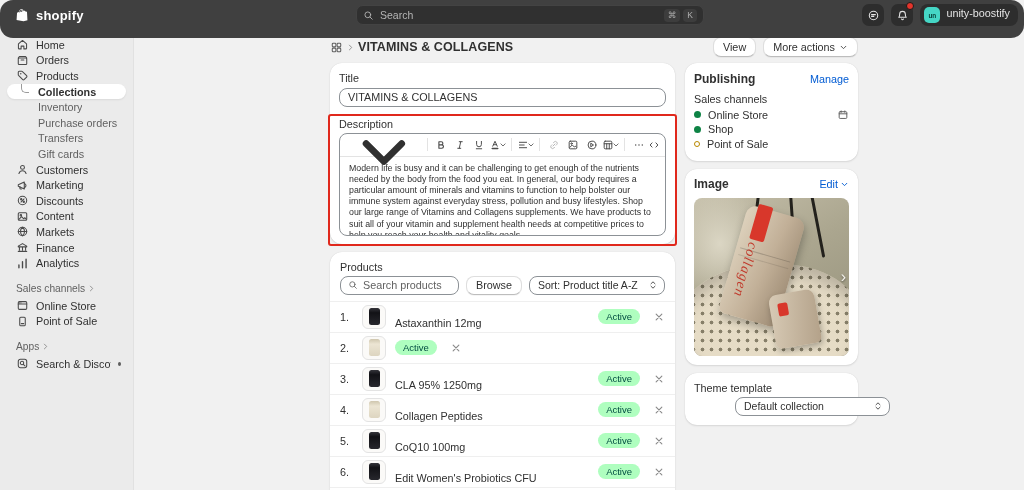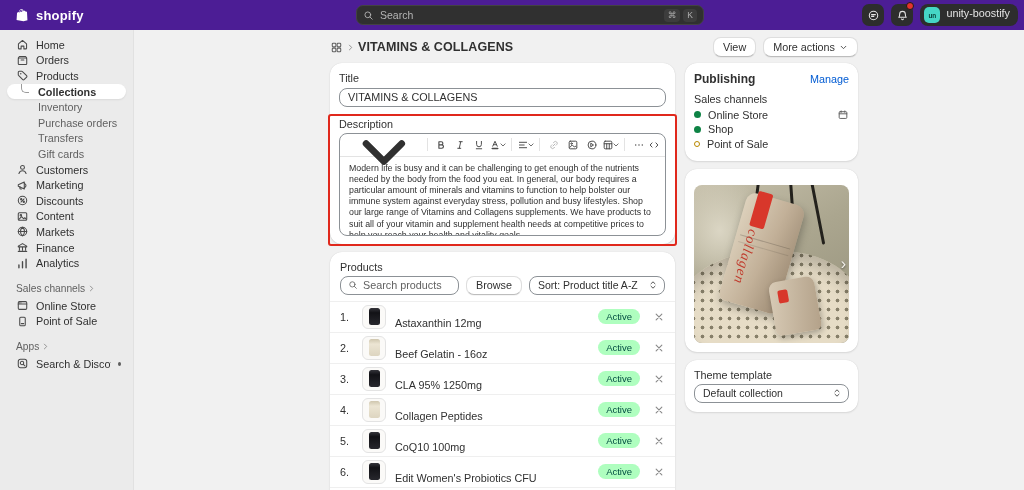--- a/index.html
+++ b/index.html
@@ -2,21 +2,21 @@
 <html><head>
 <meta charset="utf-8">
 <style>
   html,body{margin:0;padding:0;background:#fff;}
   *{box-sizing:border-box;}
   .screen{position:relative;width:1024px;height:490px;overflow:hidden;background:#f1f1f1;
     font-family:"Liberation Sans","DejaVu Sans",sans-serif;color:#303030;-webkit-user-select:none;}
   .icon svg,.tb-ic svg,.sched svg,.chev svg{width:100%;height:100%;display:block;}
 
   
-  .topbar{position:absolute;left:0;top:0;right:0;height:30px;background:#4c1d95;z-index:5;}
+  .topbar{position:absolute;left:0;top:0;right:0;height:38px;background:#404040;z-index:5;border-radius:13px;}
   .logo{position:absolute;left:16px;top:0;height:30px;display:flex;align-items:center;gap:5px;color:#fff;}
   .logo .icon{width:15px;height:15px;display:flex;}
   .logo-text{font-size:13px;font-weight:700;letter-spacing:.2px;}
   .searchbar{position:absolute;left:356px;top:5px;width:348px;height:20px;background:#303030;border:1px solid #434343;
     border-radius:7px;display:flex;align-items:center;gap:6px;padding:0 6px;color:#b5b5b5;font-size:10.5px;cursor:text;}
   .searchbar .icon{width:11px;height:11px;color:#b5b5b5;display:flex;}
   .search-keys{margin-left:auto;display:flex;gap:3px;}
   .key{background:#3d3d3d;color:#b0b0b0;border-radius:4px;font-size:8.5px;padding:1px 4px;line-height:11px;}
   .topbar-right{position:absolute;right:6px;top:0;height:30px;display:flex;align-items:center;gap:7px;}
   .tb-iconbtn{position:relative;width:22px;height:22px;border-radius:7px;background:#2d2d2d;display:flex;align-items:center;
@@ -660,21 +660,20 @@
                       <path d="M4.2 4.2l7.6 7.6M11.8 4.2l-7.6 7.6" stroke-width="1.5"></path>
                     </svg>
                   </span>
                 </div>
 
                 <div class="prow">
                   <span class="pidx">2.</span>
                   <span class="pthumb">
                     <span class="bottle light"></span>
                   </span>
-                  <span class="pname">Beef Gelatin - 16oz</span>
                   <span class="badge">Active</span>
                   <span class="row-close chev">
                     <svg viewBox="0 0 16 16" fill="none" stroke="currentColor" stroke-width="1.3" stroke-linecap="round" stroke-linejoin="round">
                       <path d="M4.2 4.2l7.6 7.6M11.8 4.2l-7.6 7.6" stroke-width="1.5"></path>
                     </svg>
                   </span>
                 </div>
 
                 <div class="prow">
                   <span class="pidx">3.</span>
@@ -769,41 +768,52 @@
 
                 <div class="chan">
                   <span class="dot inactive"></span>
                   <span>Point of Sale</span>
 
                 </div>
               </div>
           </div>
 
           <div class="card">
+            <div class="card-head">
+              <span class="card-title">Image</span>
+              <button class="link">
+                <span>Edit</span>
+                <span class="chev">
+                    <svg viewBox="0 0 16 16" fill="none" stroke="currentColor" stroke-width="1.3" stroke-linecap="round" stroke-linejoin="round">
+                      <path d="M3.8 5.8 8 10l4.2-4.2" stroke-width="1.6"></path>
+                    </svg>
+                  </span>
+              </button>
+            </div>
             <div class="img-box">
               <div class="bg-blob"></div>
               <div class="wire w1"></div>
               <div class="wire w2"></div>
               <div class="wire w3"></div>
               <div class="bag"></div>
               <div class="can-main">
                 <div class="can-label"></div>
                 <div class="can-line"></div>
                 <span class="can-text">collagen</span>
               </div>
               <div class="can-small">
                 <div class="can-dot"></div>
               </div>
               <span class="img-arrow">›</span>
             </div>
           </div>
 
           <div class="card">
             <div class="field-label">Theme template</div>
-            <div class="sort-select" style="width:100%;">
+            <div class="sort-select" style="width:100%;margin-left:41px;">
               <span>Default collection</span>
               <span class="updown">
                   <svg viewBox="0 0 16 16" fill="none" stroke="currentColor" stroke-width="1.3" stroke-linecap="round" stroke-linejoin="round">
                     <path d="M4.8 6 8 2.9 11.2 6M4.8 10 8 13.1 11.2 10" stroke-width="1.5"></path>
                   </svg>
                 </span>
             </div>
           </div>
         </aside>
       </div>

